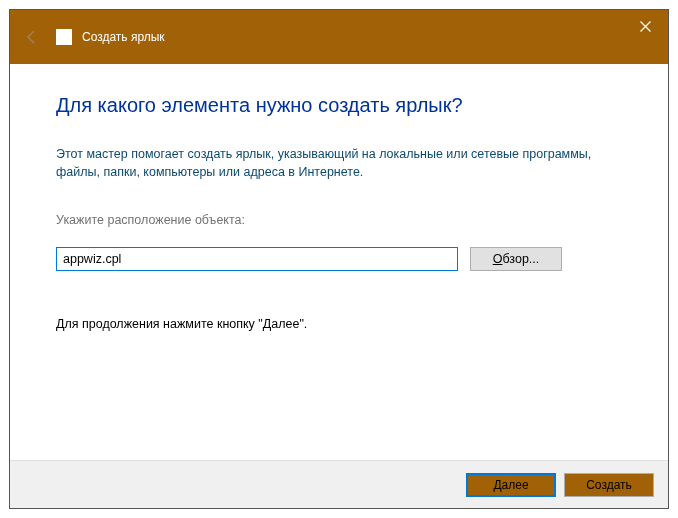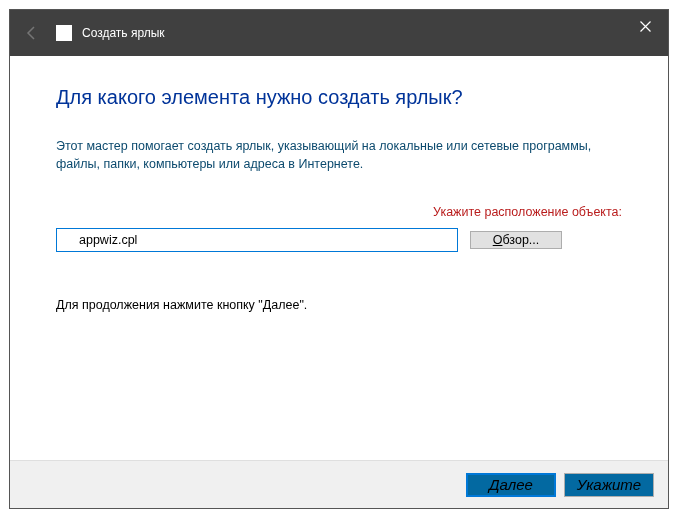--- a/index.html
+++ b/index.html
@@ -2,21 +2,21 @@
 <html><head>
   <meta charset="utf-8">
   <style>
     * { margin: 0; padding: 0; box-sizing: border-box; }
     body { font-family: 'Segoe UI', Tahoma, sans-serif; background: #fff; width: 678px; height: 518px; overflow: hidden; }
     .window {
       width: 660px; height: 500px; margin: 9px; position: relative;
       border: 1px solid #555; background: #fff;
     }
     .titlebar {
-      height: 46px; background: #404040; display: flex; align-items: center;
+      height: 54px; background: #a16207; display: flex; align-items: center;
       padding: 0 8px; color: #fff; position: relative;
     }
     .back-arrow {
       width: 28px; height: 28px; display: flex; align-items: center; justify-content: center;
       cursor: default; opacity: 0.6;
     }
     .back-arrow svg { width: 16px; height: 16px; }
     .sys-icon {
       width: 16px; height: 16px; background: #fff; margin-left: 10px; margin-right: 10px;
       display: inline-block;
@@ -30,43 +30,43 @@
     .content {
       padding: 30px 46px 0 46px;
     }
     .heading {
       color: #003399; font-size: 20px; font-weight: 400; margin-bottom: 28px;
     }
     .description {
       font-size: 12.5px; color: #0c4a6e; line-height: 1.45; margin-bottom: 32px;
     }
     .field-label {
-      font-size: 12.5px; color: #b91c1c; margin-bottom: 9px; text-align: right;
+      font-size: 12.5px; color: #737373; margin-bottom: 20px;
     }
     .field-row { display: flex; gap: 12px; align-items: center; }
     .text-input {
       width: 402px; height: 24px; border: 1px solid #0078d7;
-      padding: 2px 22px; font-size: 12.5px; font-family: inherit; outline: none;
+      padding: 2px 6px; font-size: 12.5px; font-family: inherit; outline: none;
     }
     .browse-btn {
-      width: 92px; height: 18px; border: 1px solid #adadad; background: #e1e1e1;
+      width: 92px; height: 24px; border: 1px solid #adadad; background: #e1e1e1;
       font-size: 12.5px; font-family: inherit; cursor: pointer;
     }
     .browse-btn .u { text-decoration: underline; }
     .continue-text {
       font-size: 12.5px; color: #000; margin-top: 46px;
     }
     .footer {
       position: absolute; bottom: 0; left: 0; right: 0; height: 48px;
       background: #f0f0f0; border-top: 1px solid #dfdfdf;
       display: flex; justify-content: flex-end; align-items: center; padding-right: 14px; gap: 8px;
     }
     .btn {
-      width: 90px; height: 24px; border: 1px solid #adadad; background: #0369a1;
-      font-size: 15px; font-family: inherit; cursor: pointer; font-style: italic;
+      width: 90px; height: 24px; border: 1px solid #adadad; background: #a16207;
+      font-size: 12px; font-family: inherit; cursor: pointer;
     }
     .btn.primary { border: 1px solid #0078d7; box-shadow: inset 0 0 0 1px #0078d7; }
     .btn .u { text-decoration: underline; }
   </style>
 </head>
 <body>
 
 <div class="window">
   <div class="titlebar">
     <div class="back-arrow">
@@ -89,15 +89,15 @@
     <div class="field-label">Укажите расположение объекта:</div>
     <div class="field-row">
       <input type="text" class="text-input" value="appwiz.cpl" style="">
       <button class="browse-btn"><span class="u">О</span><span>бзор...</span></button>
     </div>
     <p class="continue-text">Для продолжения нажмите кнопку "Далее".</p>
   </div>
 
   <div class="footer">
     <button class="btn primary"><span class="u">Д</span><span>алее</span></button>
-    <button class="btn">Укажите</button>
+    <button class="btn">Создать</button>
   </div>
 </div>
 
 </body></html>

